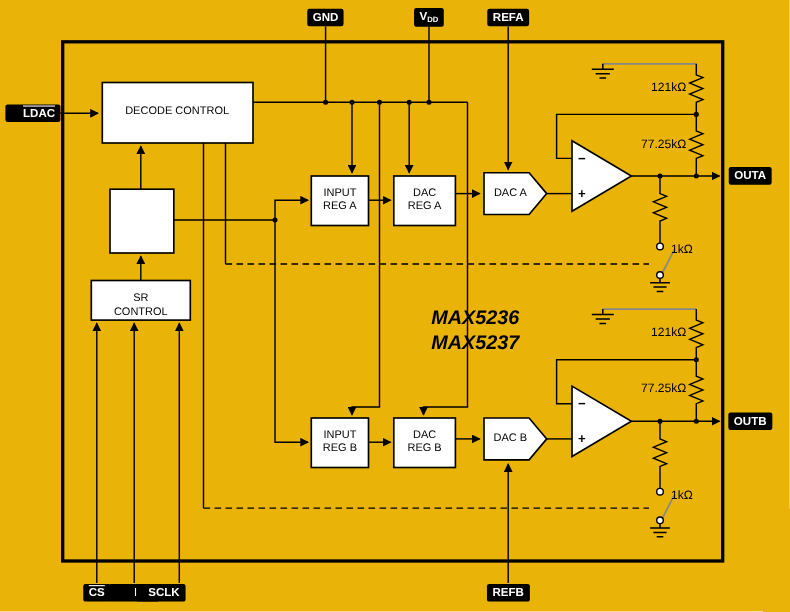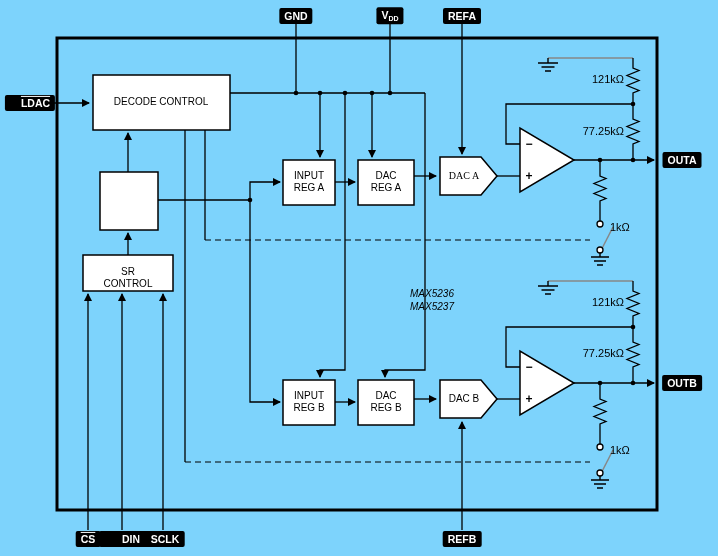--- a/index.html
+++ b/index.html
@@ -1,30 +1,30 @@
 <!DOCTYPE html>
 <html><head>
 <meta charset="utf-8">
 <style>
   html,body{margin:0;padding:0;background:#ffffff;}
-  .stage{position:relative;width:718px;height:556px;background:#7dd3fc;
+  .stage{position:relative;width:718px;height:556px;background:#eab308;
          font-family:"Liberation Sans",sans-serif;color:#000;overflow:hidden;}
   .stage svg{position:absolute;left:0;top:0;}
   .lbl{position:absolute;transform:translate(-50%,-50%);white-space:pre-line;
        text-align:center;font-size:10px;line-height:1.2;color:#000;}
   .lbl-right{transform:translate(-100%,-50%);text-align:center;}
   .lbl-left{transform:translate(0,-50%);text-align:left;margin-top:40px;}
   .res{font-size:11px;}
   .pin{position:absolute;transform:translate(-50%,-50%);background:#000;color:#fff;
        font-size:10.5px;font-weight:bold;padding:1px 5px;line-height:1.35;
        border-radius:2px;white-space:nowrap;}
   .ovl{text-decoration:overline;}
   .sub{font-size:7px;vertical-align:-2px;letter-spacing:0;}
   .sign{position:absolute;transform:translate(-50%,-50%);font-size:12px;font-weight:bold;}
-  .part{font-size:10px;font-weight:normal;font-style:italic;line-height:1.25;}
+  .part{font-size:18px;font-weight:bold;font-style:italic;line-height:1.25;}
 </style>
 </head>
 <body>
 
 <div class="stage">
 
 <svg width="718" height="556" viewBox="0 0 718 556">
   <defs>
     <marker id="arr" markerUnits="userSpaceOnUse" markerWidth="8" markerHeight="8" refX="7" refY="4" orient="auto">
       <path d="M0,0 L8,4 L0,8 Z" fill="#000"></path>
@@ -133,33 +133,33 @@
     <circle cx="633" cy="383" r="2.3"></circle>
   </g>
 </svg>
 
 <div class="pin" style="left:296px;top:16px;"><span>GND</span></div>
 <div class="pin" style="left:390px;top:16px;"><span>V</span><span class="sub">DD</span></div>
 <div class="pin" style="left:462px;top:16px;"><span>REFA</span></div>
 <div class="pin" style="left:30px;top:103px;padding-left:16px;"><span class="ovl">LDAC</span></div>
 <div class="pin" style="left:88px;top:539px;"><span class="ovl">CS</span></div>
 <div class="pin" style="left:122px;top:539px;padding-left:23px;"><span>DIN</span></div>
-<div class="pin" style="left:162px;top:539px;padding-left:11px;"><span>SCLK</span></div>
+<div class="pin" style="left:146px;top:539px;padding-left:11px;"><span>SCLK</span></div>
 <div class="pin" style="left:462px;top:539px;"><span>REFB</span></div>
 <div class="pin" style="left:682px;top:160px;"><span>OUTA</span></div>
 <div class="pin" style="left:682px;top:383px;"><span>OUTB</span></div>
 
 <div class="lbl" style="left:161px;top:102px;">DECODE CONTROL</div>
 <div class="lbl" style="left:128px;top:278px;">SR
 CONTROL</div>
 <div class="lbl" style="left:309px;top:182px;">INPUT
 REG A</div>
 <div class="lbl" style="left:386px;top:182px;">DAC
 REG A</div>
-<div class="lbl" style="left:464px;top:176px;font-family:Liberation Serif, serif;">DAC A</div>
+<div class="lbl" style="left:464px;top:176px;">DAC A</div>
 <div class="lbl" style="left:309px;top:402px;">INPUT
 REG B</div>
 <div class="lbl" style="left:386px;top:402px;">DAC
 REG B</div>
 <div class="lbl" style="left:464px;top:399px;">DAC B</div>
 
 <div class="lbl lbl-right res" style="left:624px;top:80px;">121kΩ</div>
 <div class="lbl lbl-right res" style="left:624px;top:132px;">77.25kΩ</div>
 <div class="lbl lbl-left res" style="left:610px;top:188px;">1kΩ</div>
 <div class="lbl lbl-right res" style="left:624px;top:303px;">121kΩ</div>

